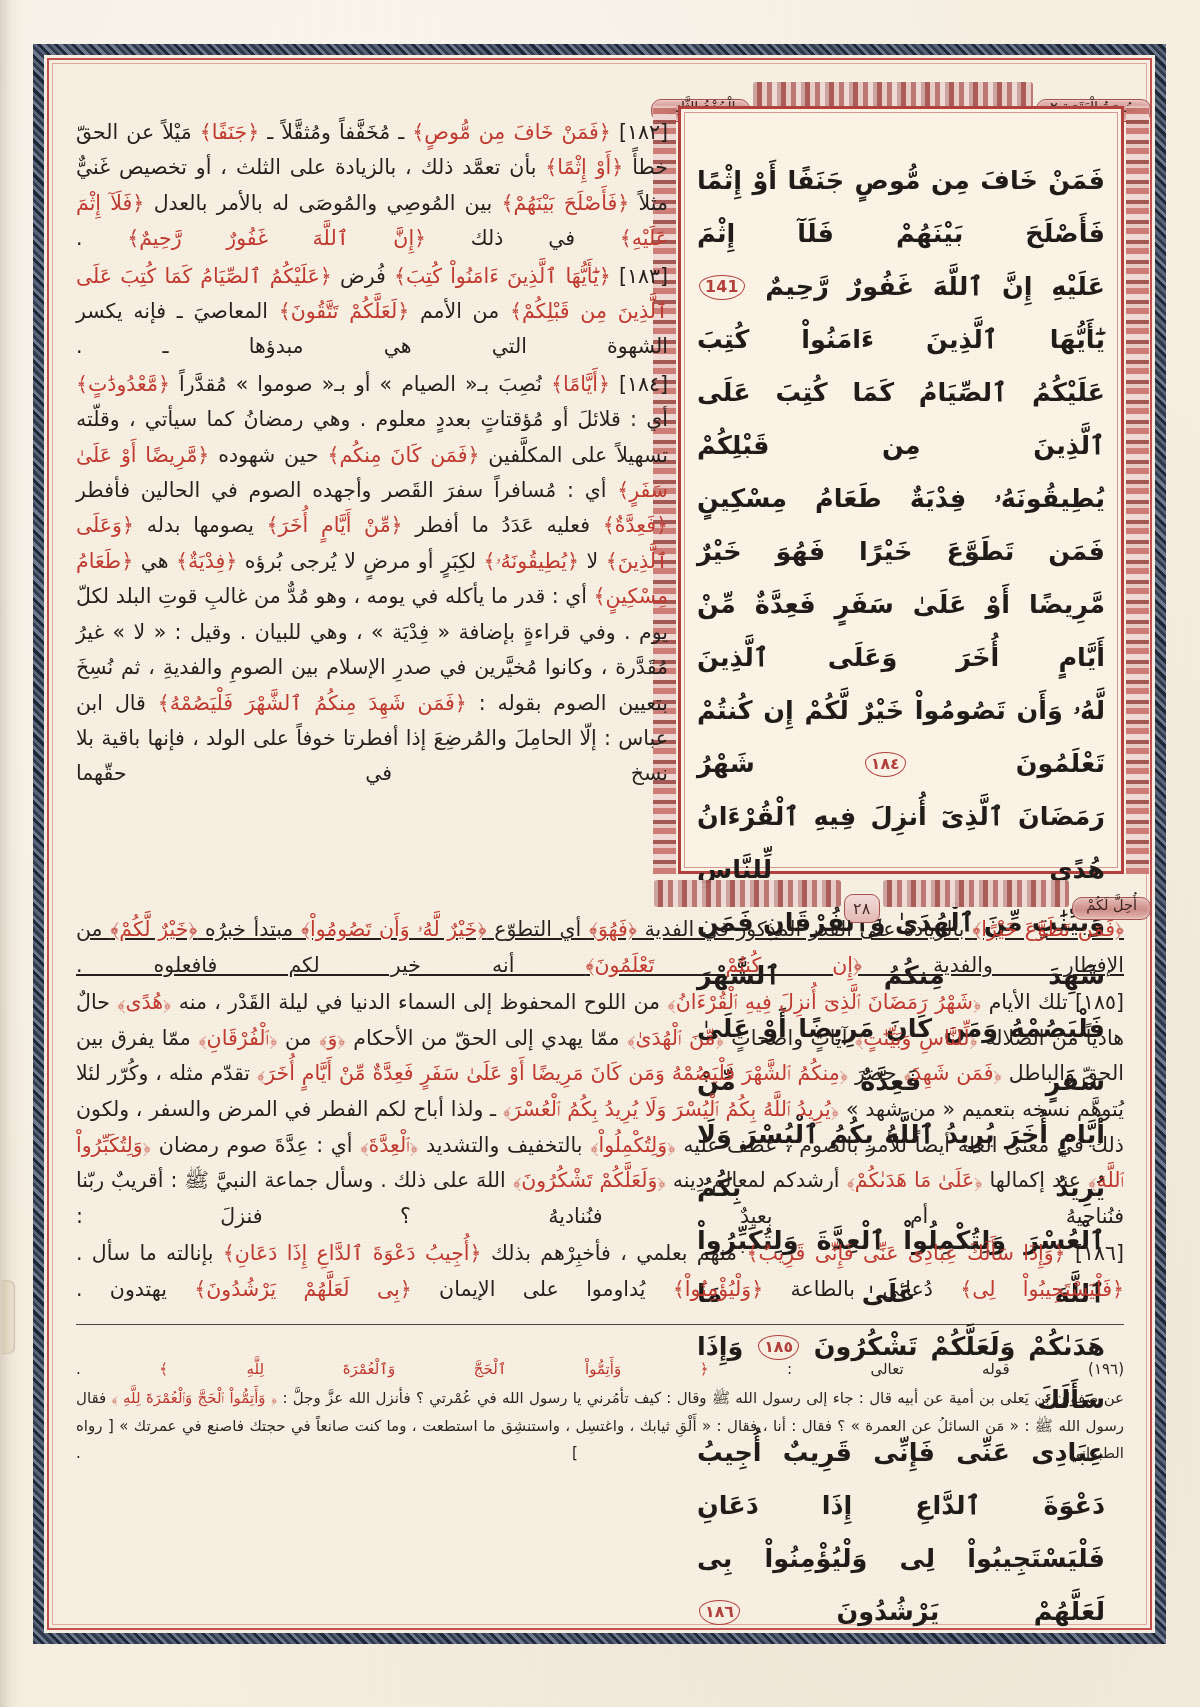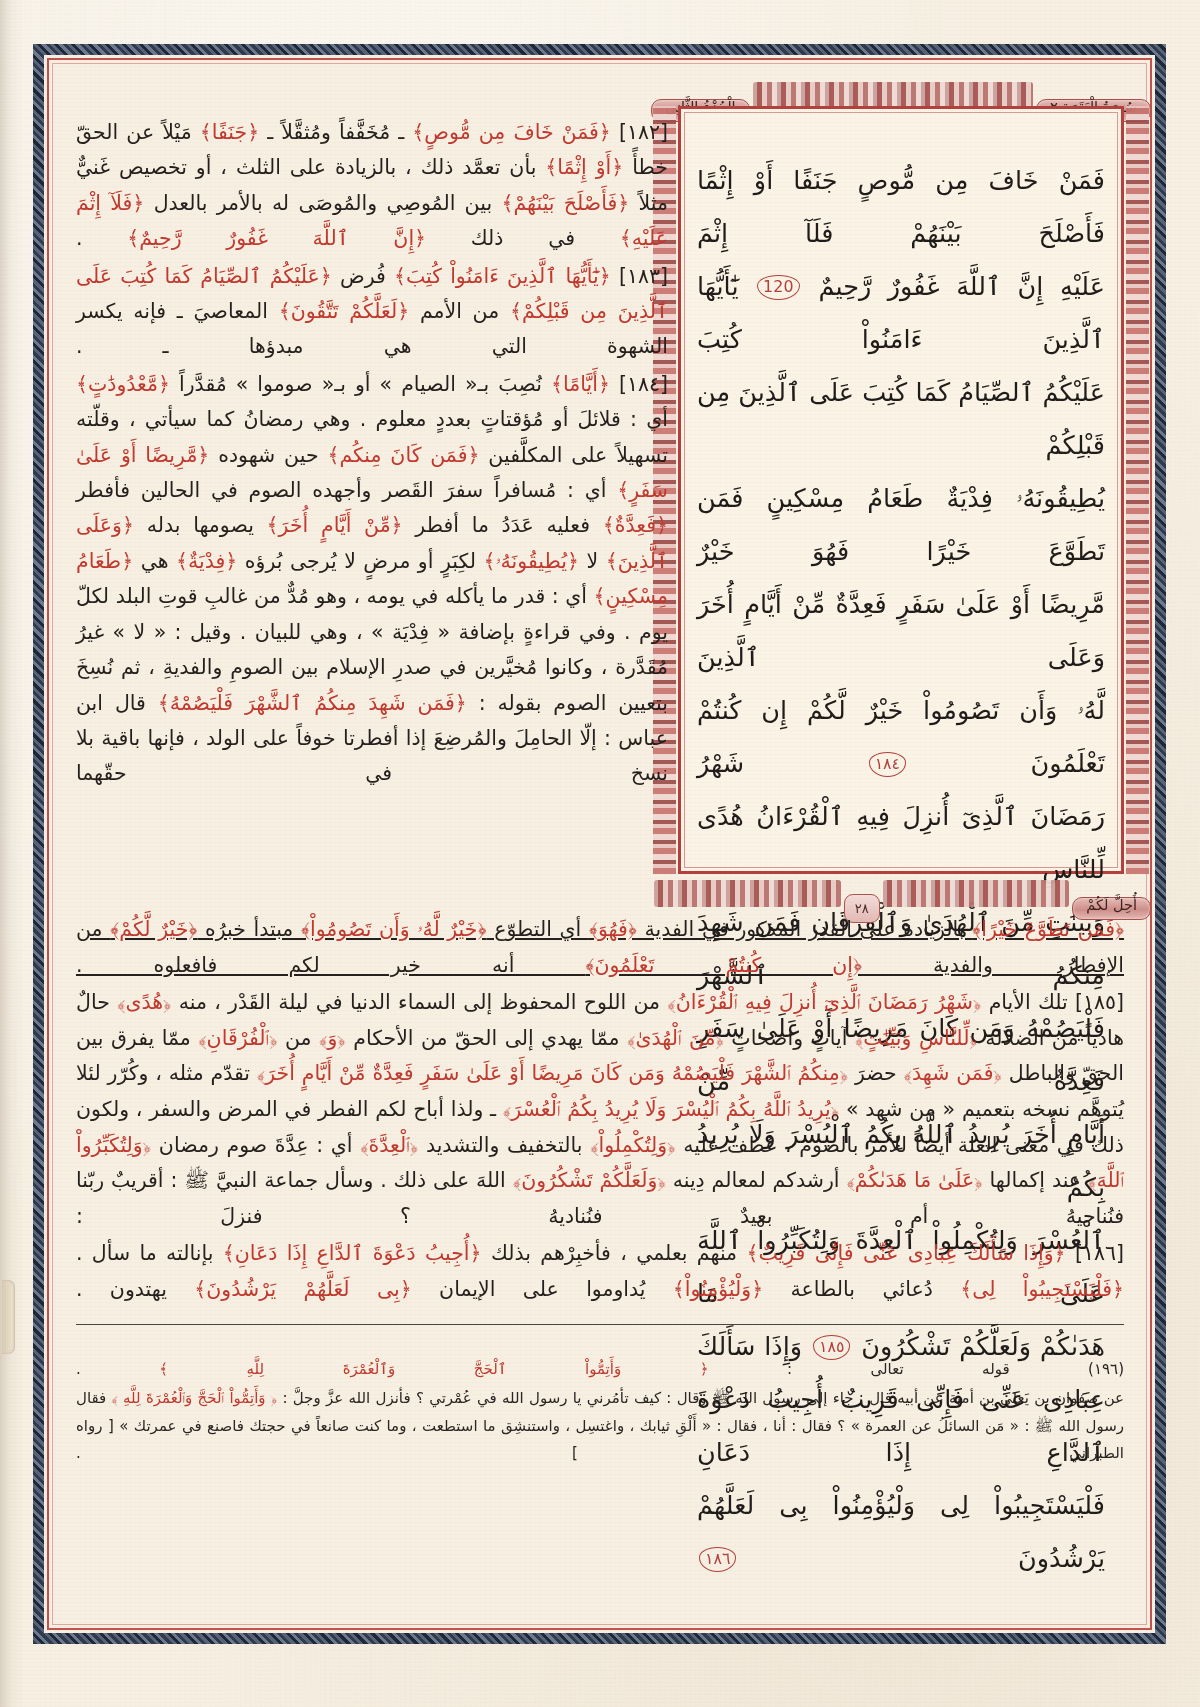--- a/index.html
+++ b/index.html
@@ -149,20 +149,21 @@
 
   #mushaf-text {
     position: absolute;
     inset: 14px 16px;
     font-size: 25.5px;
     line-height: 53px;
     text-align: justify;
     text-align-last: justify;
     color: #1f1b19;
     letter-spacing: .2px;
+    font-weight: bold;
   }
   .ayah-mark{
     display:inline-block;
     color:#b2403d;
     font-size:.62em;
     border:1.4px solid #b2403d;
     border-radius:50% 50% 50% 50% / 42% 42% 58% 58%;
     padding:0 5px;
     line-height:1.45;
     vertical-align:.18em;
@@ -214,21 +215,21 @@
     align-items: center;
     justify-content: space-between;
     direction: rtl;
   }
   .page-medallion{
     width: 34px; height: 27px;
     border: 1.3px solid #a8524e;
     border-radius: 9px;
     background: linear-gradient(180deg,#f3ddda,#e3b9b4);
     color:#4a2a27;
-    font-size: 13px;
+    font-size: 16px;
     display:flex; align-items:center; justify-content:center;
     flex: 0 0 auto;
   }
 
   
   #tafsir-bottom {
     position: relative;
     margin-top: 6px;
     font-size: 20.5px;
     line-height: 35.6px;
@@ -277,21 +278,21 @@
           <span class="orn-run"></span>
           <span class="cartouche ar">الْجُزْءُ الثَّانِي</span>
         </div>
 
         <div class="vstrip left"></div>
         <div class="vstrip right"></div>
 
         <div id="mushaf-frame">
           <div id="mushaf-text" class="ar">
               <div>فَمَنْ خَافَ مِن مُّوصٍ جَنَفًا أَوْ إِثْمًا فَأَصْلَحَ بَيْنَهُمْ فَلَآ إِثْمَ</div>
-              <div>عَلَيْهِ إِنَّ ٱللَّهَ غَفُورٌ رَّحِيمٌ <span class="ayah-mark">120</span> يَٰٓأَيُّهَا ٱلَّذِينَ ءَامَنُواْ كُتِبَ</div>
+              <div>عَلَيْهِ إِنَّ ٱللَّهَ غَفُورٌ رَّحِيمٌ <span class="ayah-mark">141</span> يَٰٓأَيُّهَا ٱلَّذِينَ ءَامَنُواْ كُتِبَ</div>
               <div>عَلَيْكُمُ ٱلصِّيَامُ كَمَا كُتِبَ عَلَى ٱلَّذِينَ مِن قَبْلِكُمْ</div>
               <div>يُطِيقُونَهُۥ فِدْيَةٌ طَعَامُ مِسْكِينٍ فَمَن تَطَوَّعَ خَيْرًا فَهُوَ خَيْرٌ</div>
               <div>مَّرِيضًا أَوْ عَلَىٰ سَفَرٍ فَعِدَّةٌ مِّنْ أَيَّامٍ أُخَرَ وَعَلَى ٱلَّذِينَ</div>
               <div>لَّهُۥ وَأَن تَصُومُواْ خَيْرٌ لَّكُمْ إِن كُنتُمْ تَعْلَمُونَ <span class="ayah-mark">١٨٤</span> شَهْرُ</div>
               <div>رَمَضَانَ ٱلَّذِىٓ أُنزِلَ فِيهِ ٱلْقُرْءَانُ هُدًى لِّلنَّاسِ</div>
               <div>وَبَيِّنَٰتٍ مِّنَ ٱلْهُدَىٰ وَٱلْفُرْقَانِ فَمَن شَهِدَ مِنكُمُ ٱلشَّهْرَ</div>
               <div>فَلْيَصُمْهُ وَمَن كَانَ مَرِيضًا أَوْ عَلَىٰ سَفَرٍ فَعِدَّةٌ مِّنْ</div>
               <div>أَيَّامٍ أُخَرَ يُرِيدُ ٱللَّهُ بِكُمُ ٱلْيُسْرَ وَلَا يُرِيدُ بِكُمُ</div>
               <div>ٱلْعُسْرَ وَلِتُكْمِلُواْ ٱلْعِدَّةَ وَلِتُكَبِّرُواْ ٱللَّهَ عَلَىٰ مَا</div>
               <div>هَدَىٰكُمْ وَلَعَلَّكُمْ تَشْكُرُونَ <span class="ayah-mark">١٨٥</span> وَإِذَا سَأَلَكَ</div>

